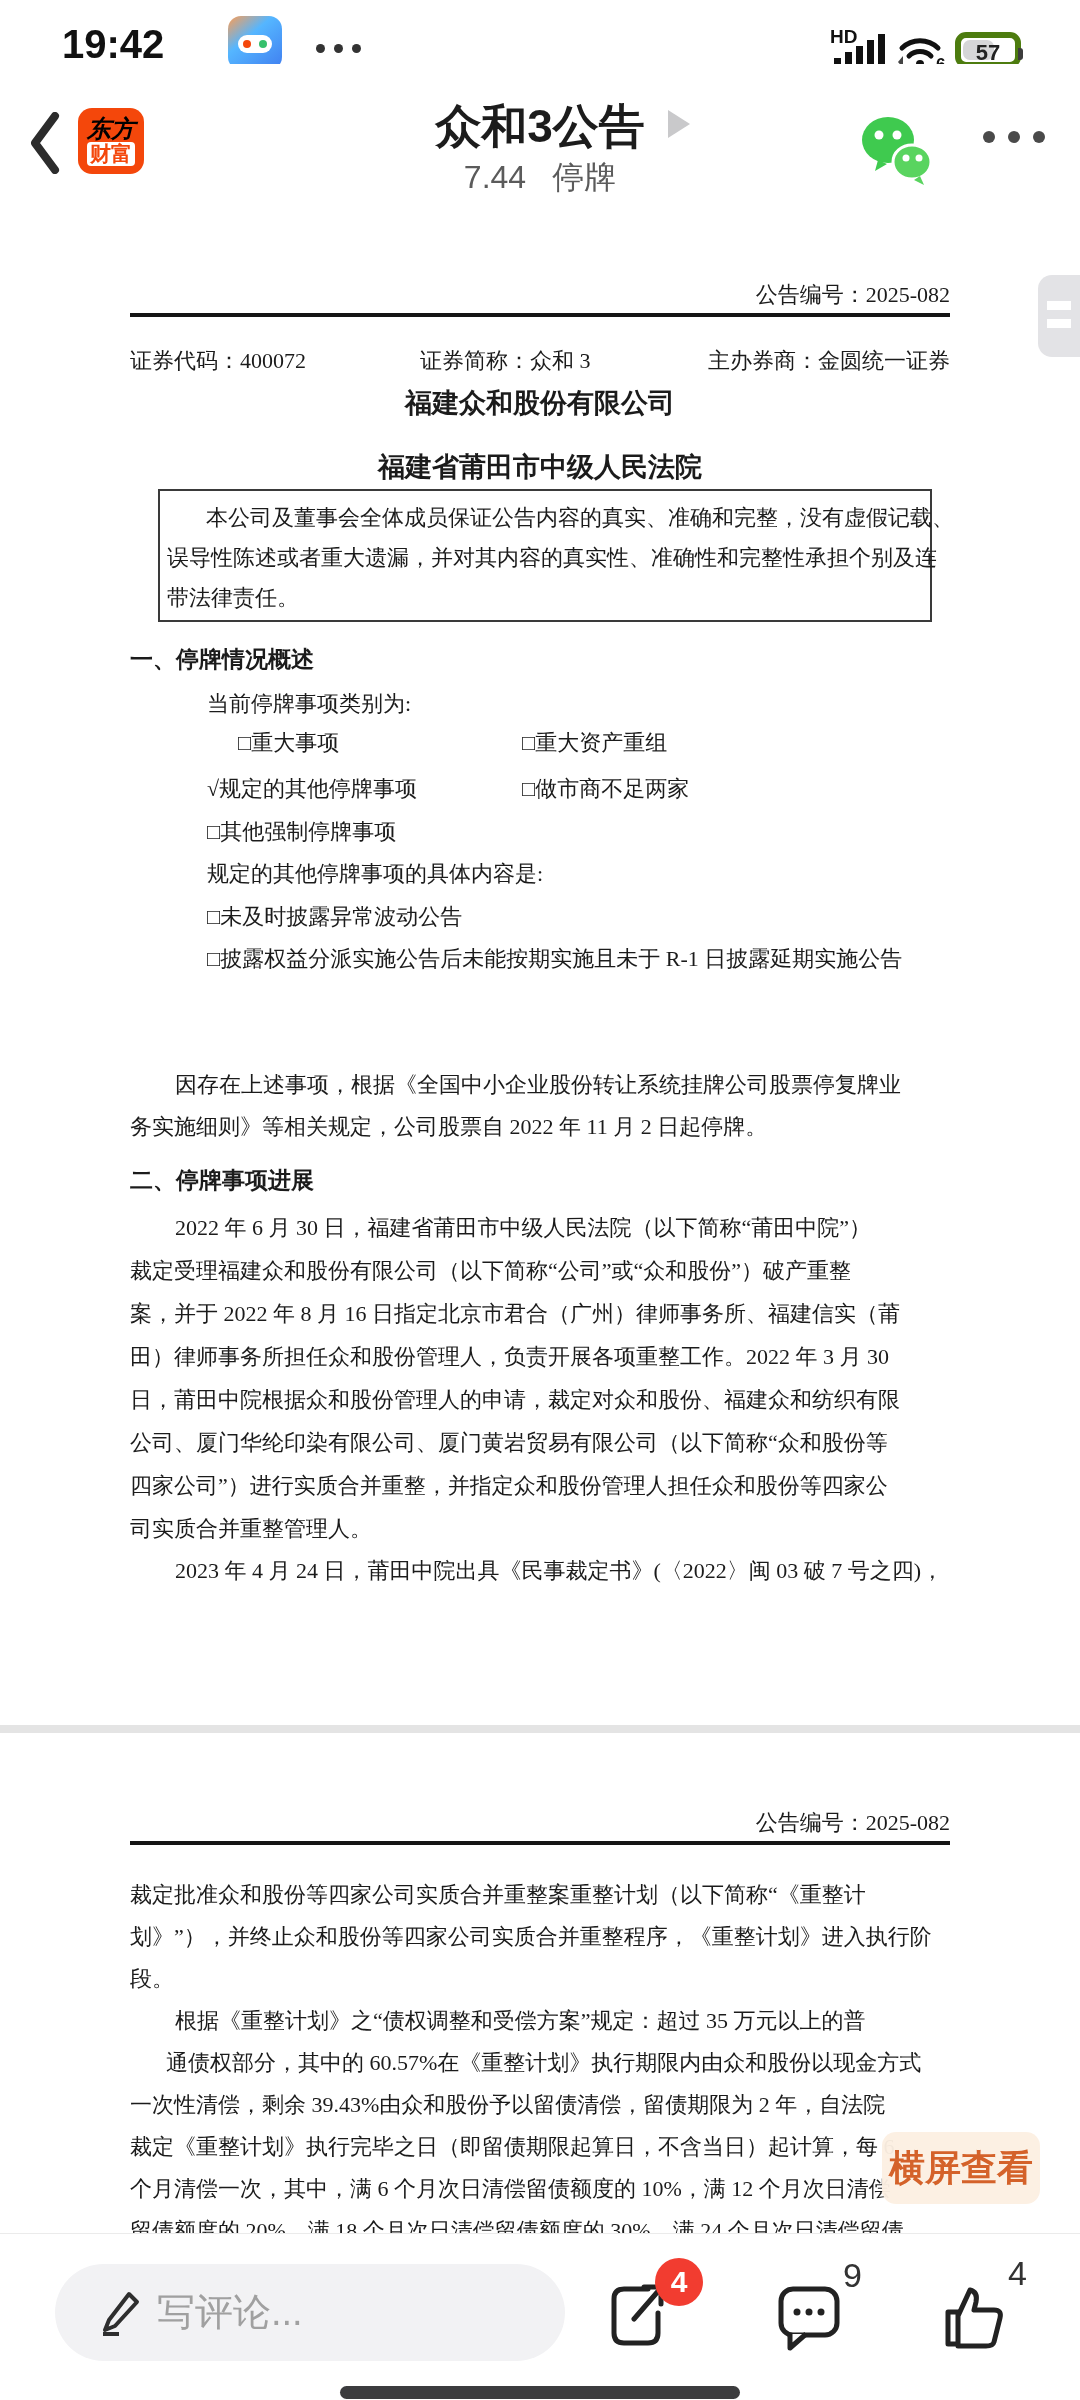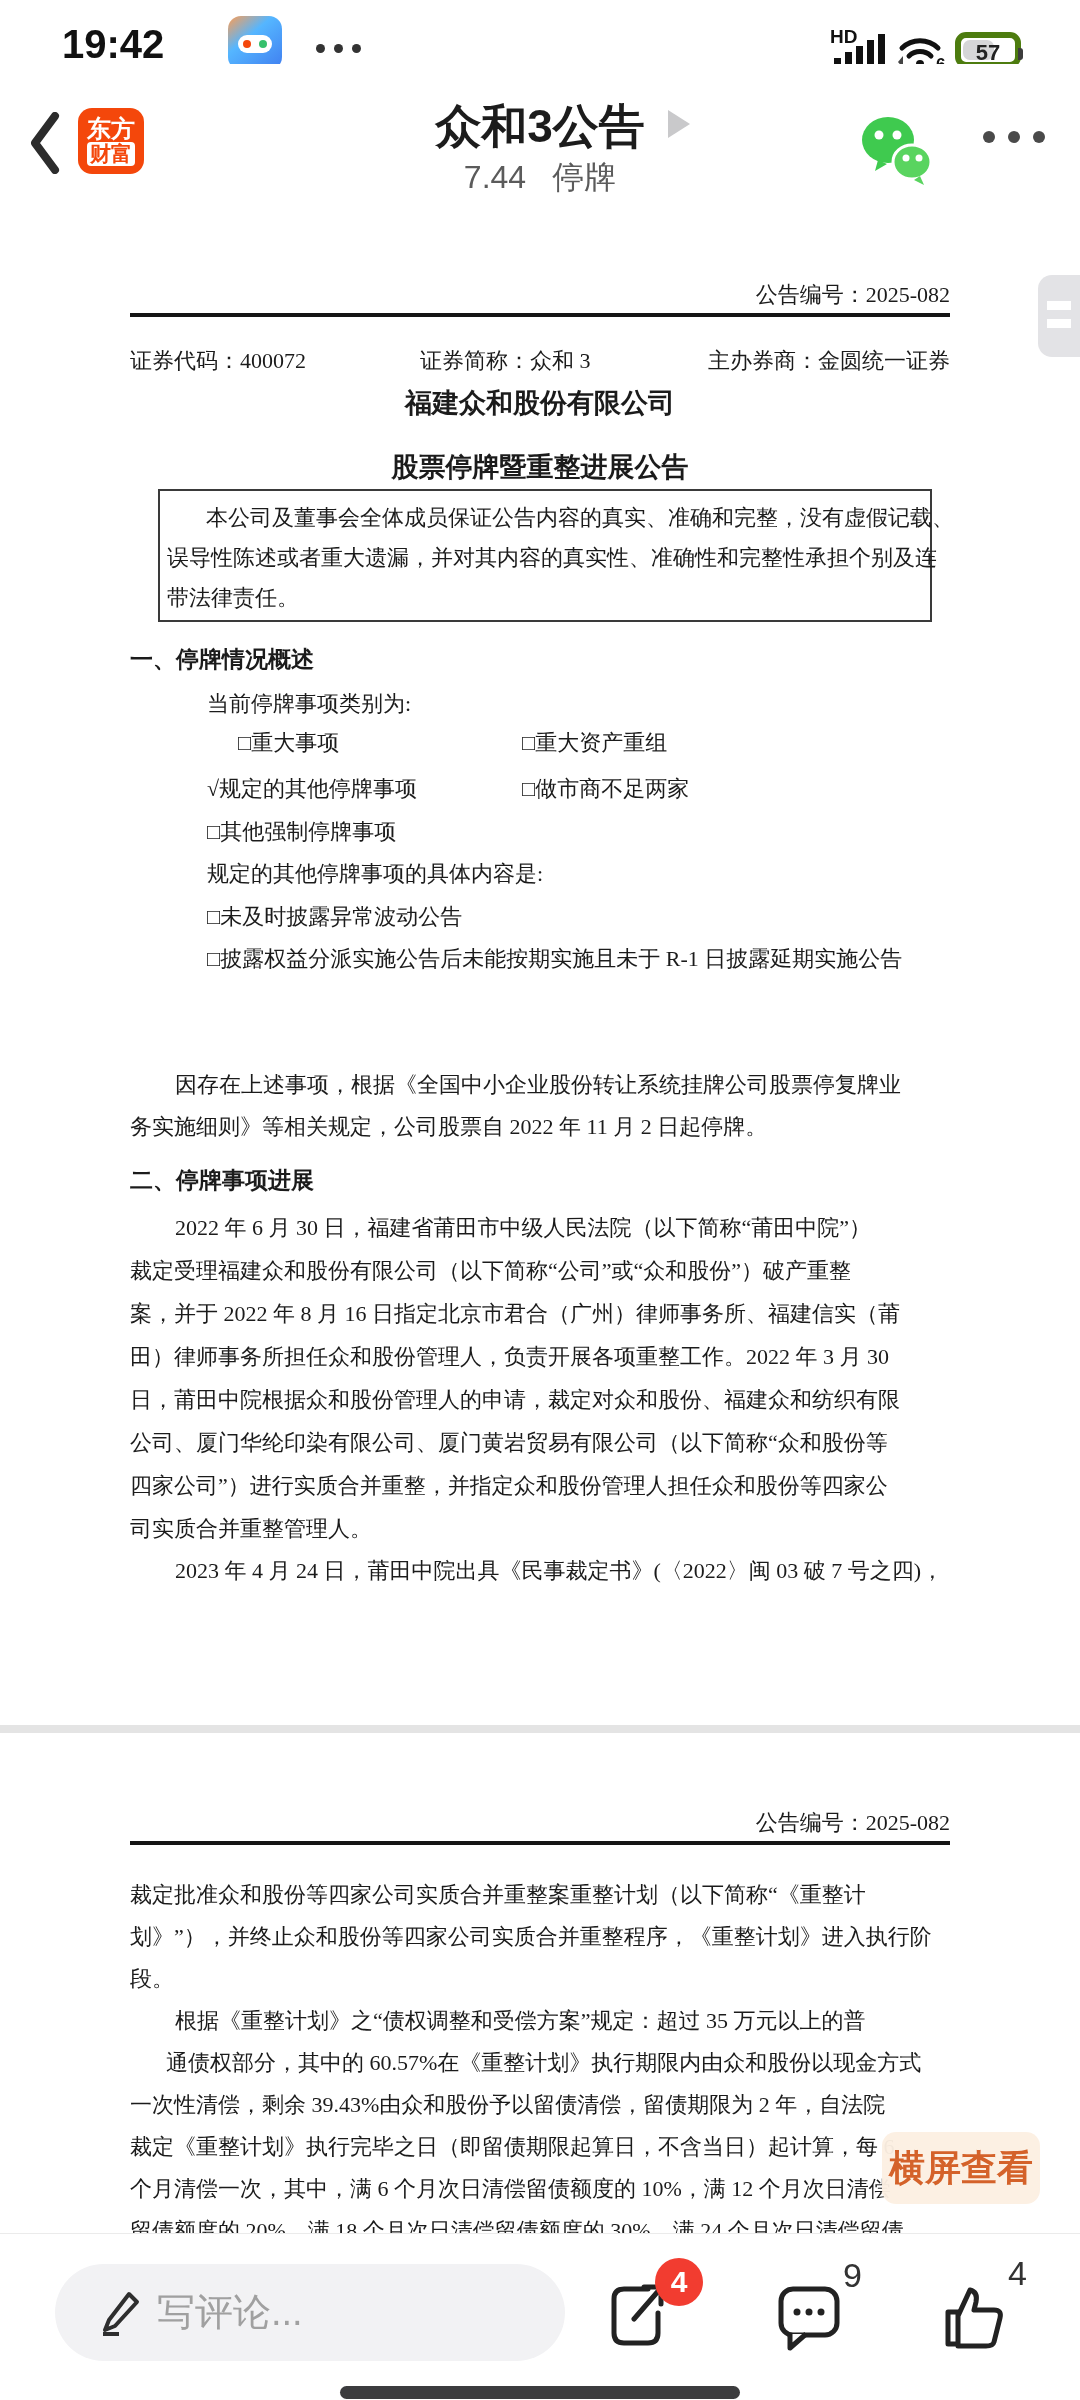--- a/index.html
+++ b/index.html
@@ -14,21 +14,21 @@
   .sbdots i{width:9px;height:9px;border-radius:50%;background:#333;}
   .hd{left:830px;top:26px;font-size:19px;font-weight:bold;color:#111;}
   .batt{left:955px;top:32px;width:66px;height:36px;border:6px solid #4d7c0f;border-radius:11px;box-sizing:border-box;}
   .battfill{position:absolute;left:2px;top:2px;bottom:2px;width:57%;background:#d6d6d8;border-radius:7px;}
   .battnum{position:absolute;left:0;top:2px;width:100%;text-align:center;font-size:22px;font-weight:bold;color:#222;}
   .battnub{position:absolute;right:-8px;top:10px;width:5px;height:12px;background:#3c3c3c;border-radius:0 3px 3px 0;}
   
   .hdr{left:0;top:64px;width:1080px;height:138px;background:#fff;border-bottom:1px solid #e9e9e9;}
   .logo{left:78px;top:44px;width:66px;height:66px;background:#f4470b;border-radius:14px;
         display:flex;flex-direction:column;align-items:center;justify-content:center;}
-  .logo .l1{color:#ffffff;font-size:24px;font-weight:bold;line-height:26px;}
+  .logo .l1{color:#000000;font-size:24px;font-weight:bold;line-height:26px;font-style:italic;}
   .logo .l2{color:#f4470b;background:#fff;font-size:21px;font-weight:bold;line-height:24px;
             padding:0 3px;border-radius:4px;}
   .htitle{left:0;top:32px;width:100%;text-align:center;font-size:46px;font-weight:bold;color:#1c1c1c;}
   .harrow{left:668px;top:46px;width:0;height:0;border-left:22px solid #c9c9cb;
           border-top:14px solid transparent;border-bottom:14px solid transparent;}
   .hsub{left:0;top:92px;width:100%;text-align:center;font-size:32px;color:#5b5b5b;}
   .hsub b{font-weight:normal;margin-left:26px;}
   
   .page{left:0;width:1080px;background:#fff;overflow:hidden;}
   .ser{position:absolute;font-family:"Liberation Serif","DejaVu Serif",serif;font-size:22px;
@@ -125,21 +125,21 @@
 
   <div class="abs page" style="top:202px;height:1523px;">
     <div class="ser" style="right:130px;top:78px;">公告编号：2025-082</div>
     <div class="hrblk" style="top:111px;"></div>
 
     <div class="ser" style="left:130px;top:144px;">证券代码：400072</div>
     <div class="ser" style="left:420px;top:144px;">证券简称：众和 3</div>
     <div class="ser" style="right:130px;top:144px;">主办券商：金圆统一证券</div>
 
     <div class="ser bold ctr" style="top:186px;font-size:27px;">福建众和股份有限公司</div>
-    <div class="ser bold ctr" style="top:250px;font-size:27px;">股票停牌暨重整进展公告</div>
+    <div class="ser bold ctr" style="top:250px;font-size:27px;">福建省莆田市中级人民法院</div>
 
     <div class="abs stbox"></div>
     <div class="ser" style="left:206px;top:301px;">本公司及董事会全体成员保证公告内容的真实、准确和完整，没有虚假记载、</div>
     <div class="ser" style="left:167px;top:341px;">误导性陈述或者重大遗漏，并对其内容的真实性、准确性和完整性承担个别及连</div>
     <div class="ser" style="left:167px;top:381px;">带法律责任。</div>
 
     <div class="ser bold" style="left:130px;top:443px;font-size:23px;">一、停牌情况概述</div>
     <div class="ser" style="left:207px;top:487px;">当前停牌事项类别为:</div>
 
     <div class="ser" style="left:207px;top:526px;padding-left:31px;">□重大事项</div>

